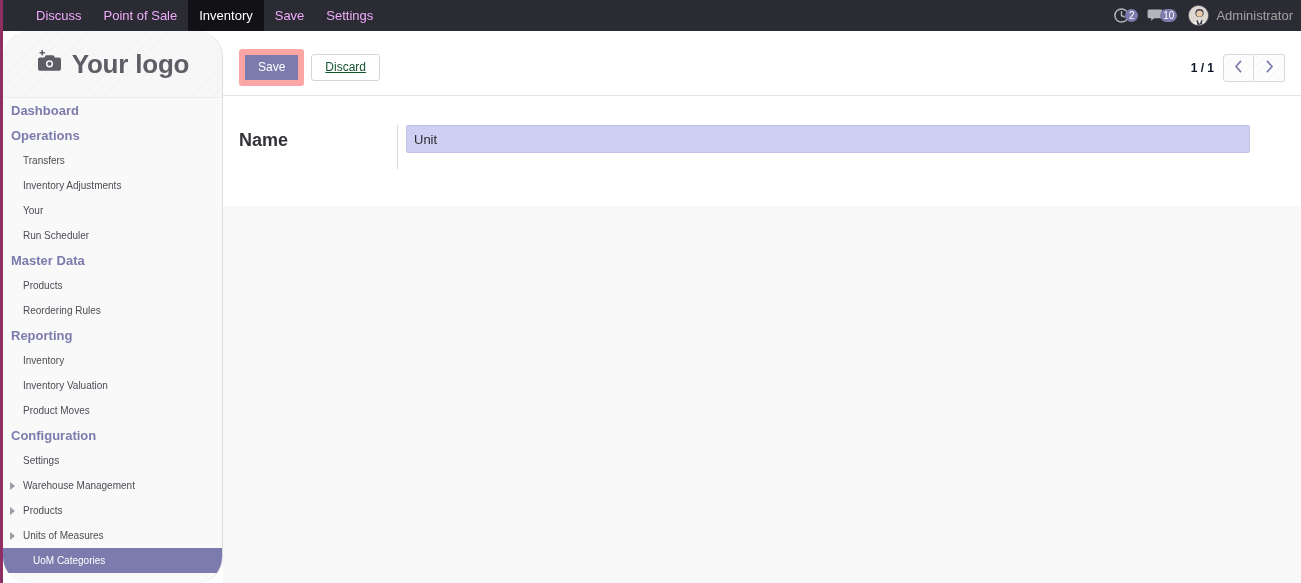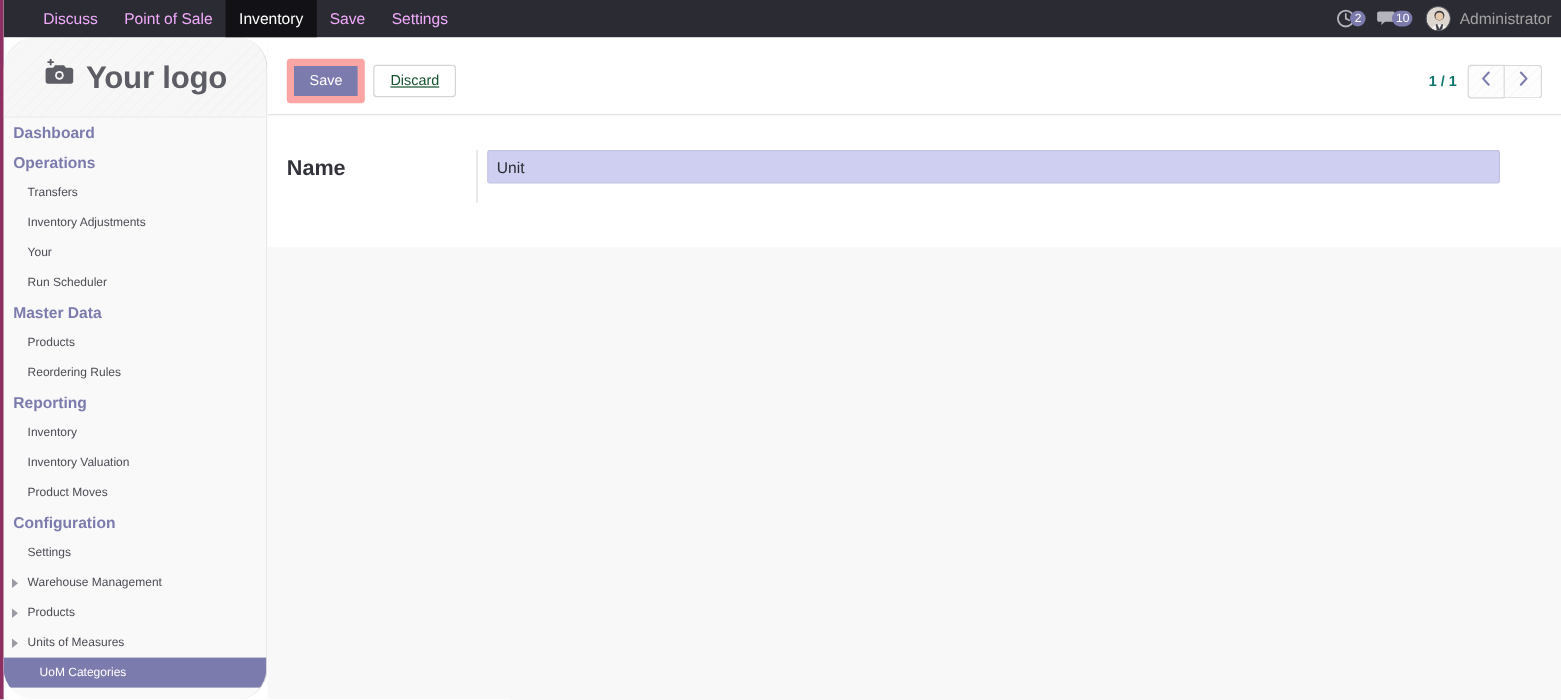--- a/index.html
+++ b/index.html
@@ -192,21 +192,21 @@
     color: #14532d;
     border: 1px solid #d5d5d5;
     text-decoration: underline;
   }
   .pager {
     margin-left: auto;
     display: flex; align-items: center;
     gap: 9px;
   }
   .pager-count {
-    font-size: 12px; color: #0f766e; font-weight: bold;
+    font-size: 12px; color: #0f172a; font-weight: bold;
     white-space: nowrap;
   }
   .pager-btns { display: flex; }
   .pager-btn {
     width: 31px; height: 28px;
     background-color: #fdfdfd;
     background-image: repeating-linear-gradient(
         -45deg,
         rgba(0,0,0,0.018) 0px, rgba(0,0,0,0.018) 1px,
         transparent 1px, transparent 6px);

